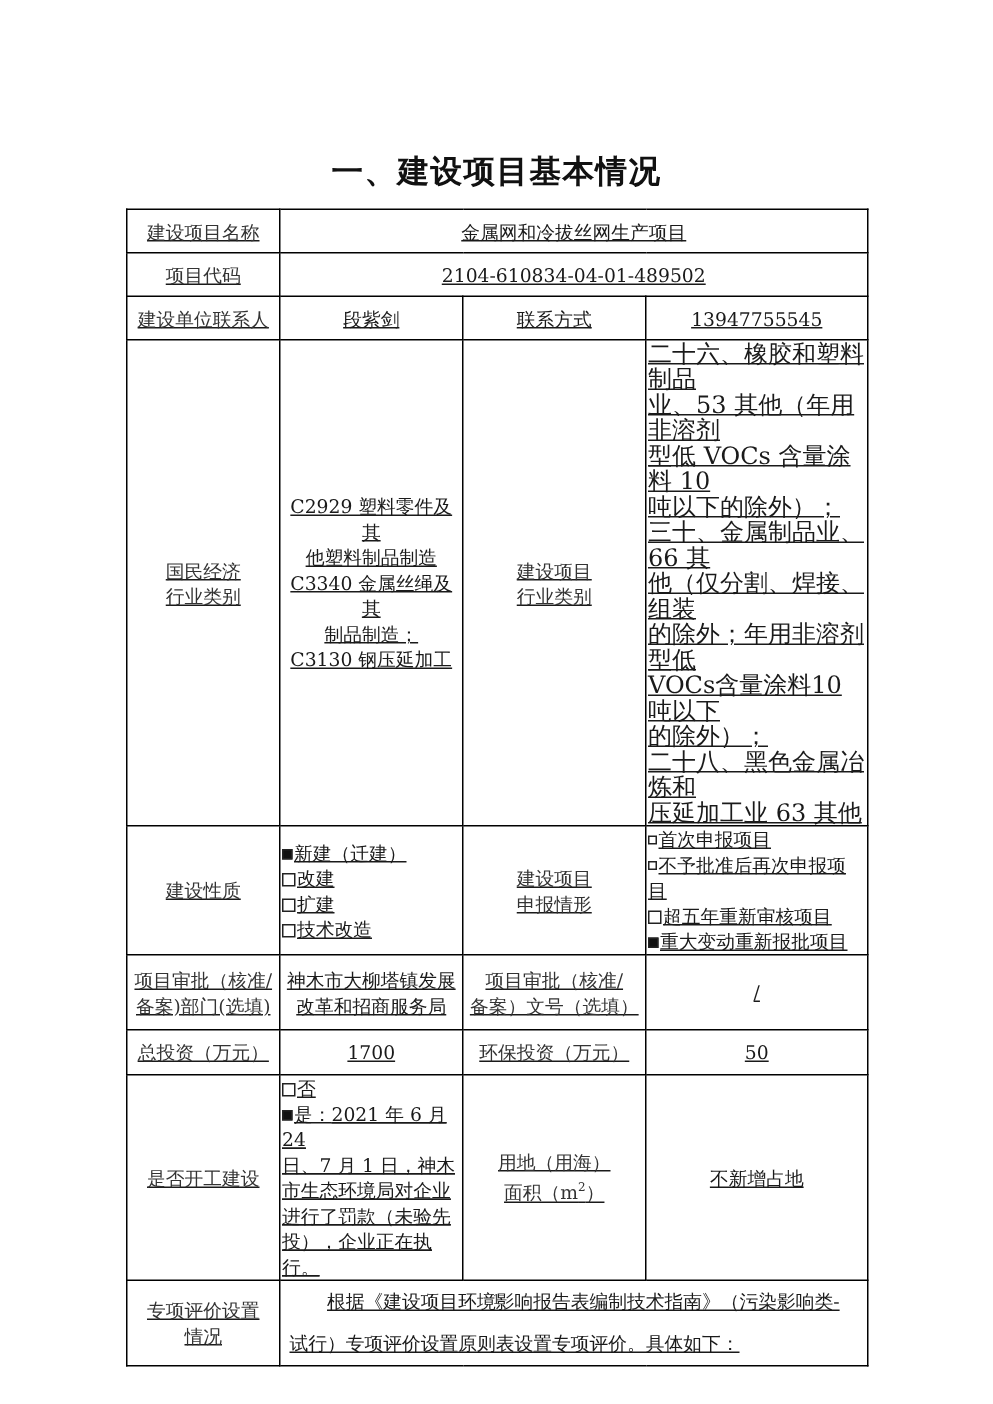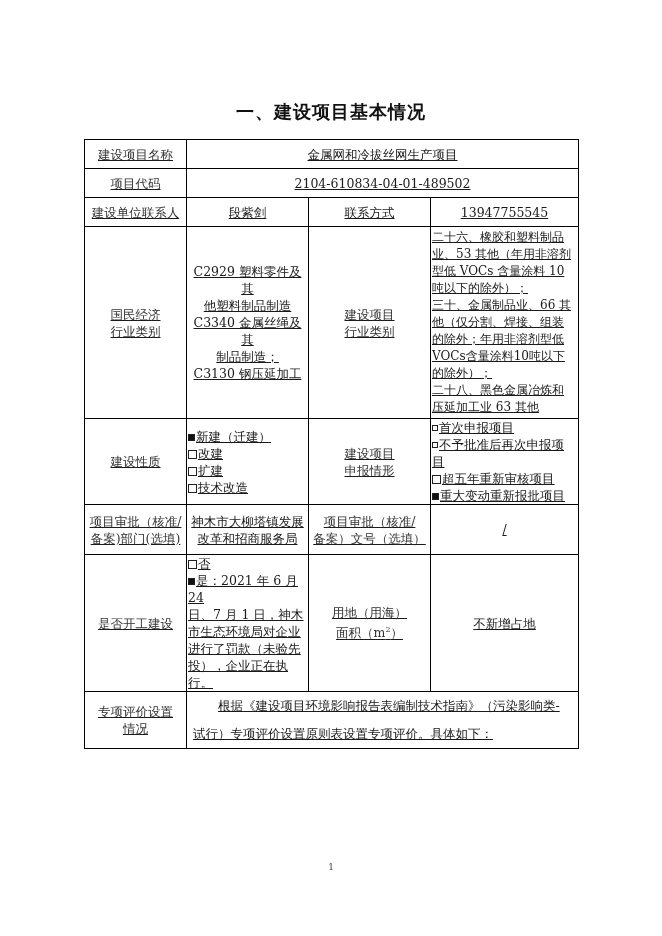--- a/index.html
+++ b/index.html
@@ -1,27 +1,27 @@
 <!DOCTYPE html>
 <html><head>
 <meta charset="utf-8">
 <style>
   html, body { margin: 0; padding: 0; background: #ffffff; }
   body { width: 662px; height: 936px; position: relative; overflow: hidden;
          font-family: "DejaVu Serif", "Liberation Serif", serif; color: #1a1a1a; }
   .title { position: absolute; left: 0; width: 662px; top: 100px; text-align: center;
            font-family: "DejaVu Sans", "Liberation Sans", sans-serif; font-weight: bold;
-           font-size: 18px; letter-spacing: 1px; color: #111; }
+           font-size: 21px; letter-spacing: 1px; color: #111; }
   table.info { position: absolute; left: 84px; top: 139px; width: 494px;
                border-collapse: collapse; table-layout: fixed; font-size: 12.5px; text-decoration: underline; }
   table.info td { border: 1px solid #000; text-align: center; vertical-align: middle;
                   padding: 0 1px; line-height: 17px; overflow: hidden; }
   .lbl { color: #333; }
   .left { text-align: left !important; }
-  .small { font-size: 12px; line-height: 17px; }
+  .small { font-size: 16px; line-height: 17px; }
   .u { text-decoration: underline; }
   .box { display: inline-block; width: 9px; height: 9px; border: 1px solid #222;
          margin-right: 1px; vertical-align: -1px; box-sizing: border-box; }
   .box.sm { width: 6px; height: 6px; vertical-align: 1px; }
   .box.filled { background: #111; width: 7px; height: 7px; vertical-align: 0px; }
   .line { display: block; }
   .ind { text-indent: 2em; }
   .pagenum { position: absolute; top: 862px; left: 0; width: 662px; text-align: center;
              font-size: 9px; color: #444; }
   sup { font-size: 8px; }
@@ -111,20 +111,26 @@
     <td>
       <span class="line">神木市大柳塔镇发展</span>
       <span class="line">改革和招商服务局</span>
     </td>
     <td class="lbl">
       <span class="line">项目审批（核准/</span>
       <span class="line">备案）文号（选填）</span>
     </td>
     <td>/</td>
   </tr>
+  <tr style="height:30px">
+    <td class="lbl">总投资（万元）</td>
+    <td>1700</td>
+    <td class="lbl">环保投资（万元）</td>
+    <td>50</td>
+  </tr>
   <tr style="height:107px">
     <td class="lbl">是否开工建设</td>
     <td class="left">
       <span class="line"><span class="box"></span><span>否</span></span>
       <span class="line"><span class="box filled"></span><span>是：</span><span class="u">2021 年 6 月 24</span></span>
       <span class="line u">日、7 月 1 日，神木</span>
       <span class="line u">市生态环境局对企业</span>
       <span class="line u">进行了罚款（未验先</span>
       <span class="line u">投），企业正在执行。</span>
     </td>

